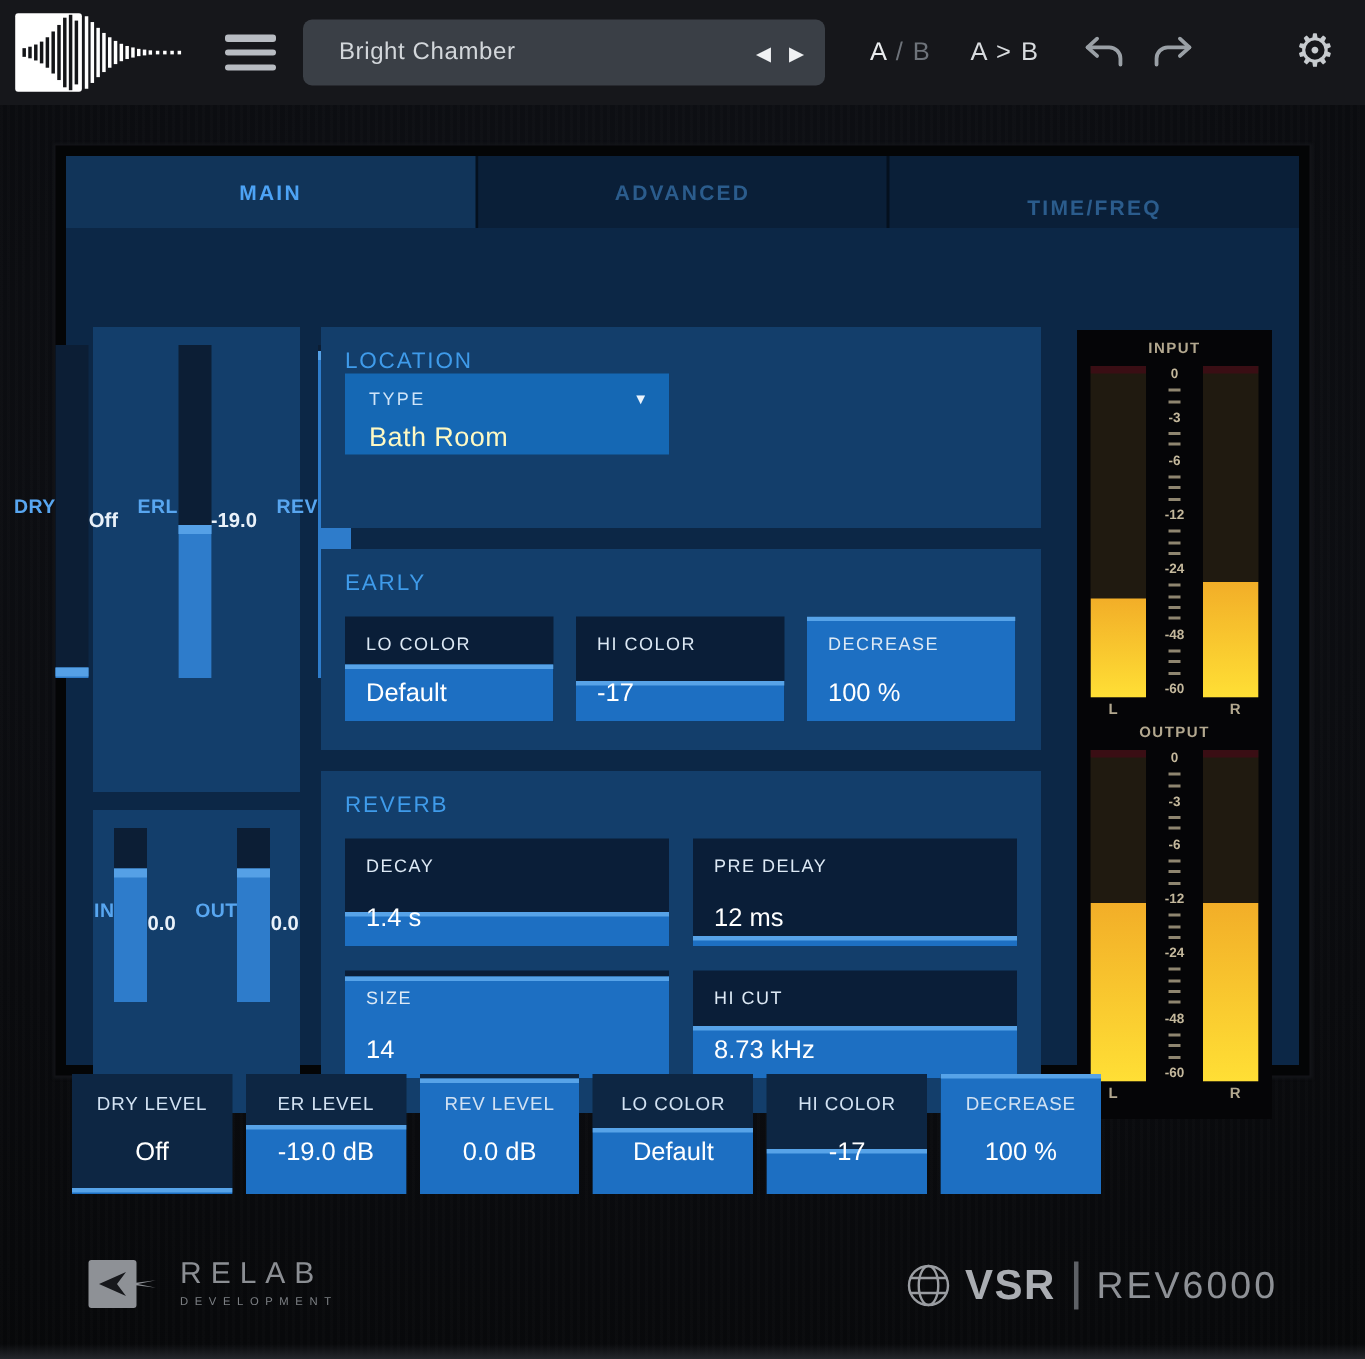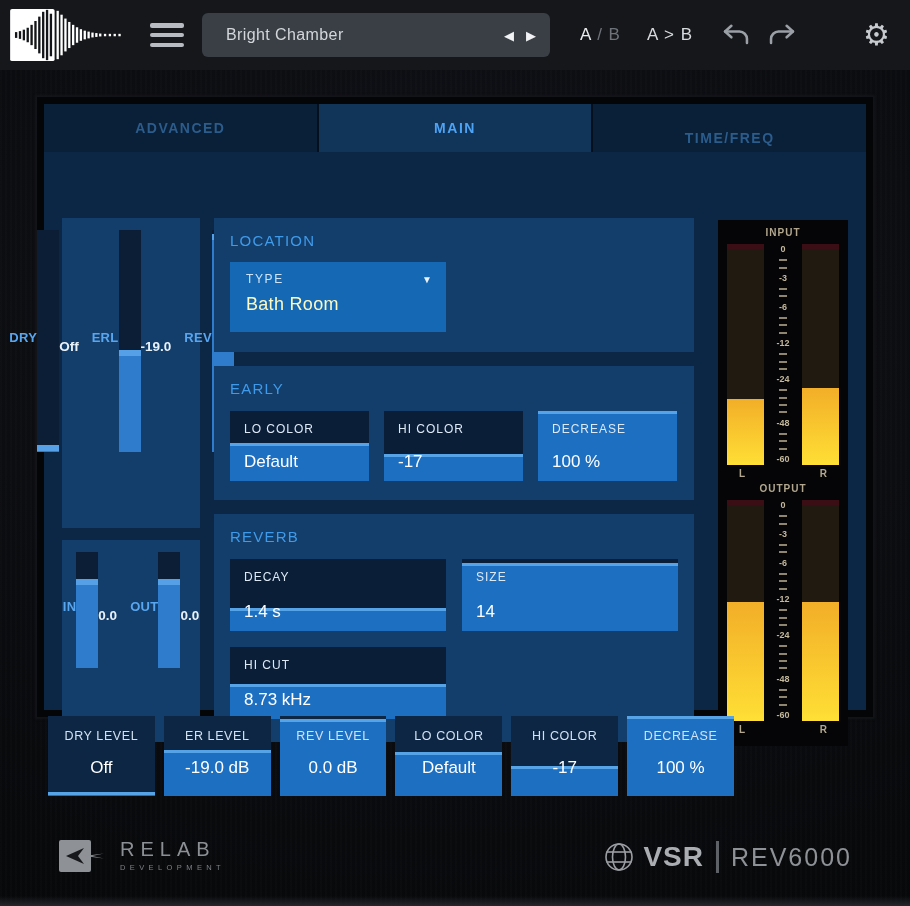--- a/index.html
+++ b/index.html
@@ -64,21 +64,21 @@
   .fader-fill::before { content:''; position:absolute; top:0; left:0; right:0;
     height:6px; background:#55a0e6; }
   .fader-value { font-size:13.5px; color:#e9f1f9; margin-top:10px; font-weight:bold; }
 
   
   .section-title { font-size:15px; font-weight:normal; letter-spacing:1.2px; color:#3f9bea; }
   .location-panel { left:170px; top:66px; width:480px; height:134px; padding:14px 16px; }
   .early-panel { left:170px; top:214px; width:480px; height:134px; padding:14px 16px; }
   .reverb-panel { left:170px; top:362px; width:480px; height:228px; padding:14px 16px; }
 
-  .dropdown { margin-top:13px; width:216px; height:70px; background:#1568b4;
+  .dropdown { width:216px; height:54px; background:#1568b4;
     padding:10px 14px 0 16px; cursor:pointer; }
   .dropdown-top { display:flex; align-items:center; }
   .dropdown-label { font-size:12px; letter-spacing:1.6px; color:#cfe4f8; flex:1; }
   .dropdown-caret { font-size:10px; color:#eaf3fc; }
   .dropdown-value { font-size:18px; color:#fef9c3; margin-top:8px; letter-spacing:.3px; }
 
   .param-row { margin-top:14px; display:flex; gap:15px; }
   .param-grid { margin-top:14px; display:grid; grid-template-columns:216px 216px;
     grid-auto-rows:72px; gap:16px 16px; }
   .param-box { position:relative; background:#0a1e38; overflow:hidden; cursor:pointer; }
@@ -200,22 +200,22 @@
     </div>
 
     <span class="gear">⚙</span>
     <div class="top-edge"></div>
   </header>
 
   <div class="chassis">
 
     <div class="screen">
       <nav class="tabs">
+        <div class="tab active">MAIN</div>
         <div class="tab">ADVANCED</div>
-        <div class="tab active">MAIN</div>
         <div class="tab">TIME/FREQ</div>
       </nav>
 
       <div class="screen-body">
 
         <div class="panel mixer-panel">
           <div class="fader-row">
             <div class="fader">
               <div class="fader-label">DRY</div>
               <div class="fader-track">
@@ -291,20 +291,25 @@
           </div>
         </div>
 
         <div class="panel reverb-panel">
           <div class="section-title">REVERB</div>
           <div class="param-grid">
             <div class="param-box">
               <div class="param-fill" style="height: 32%;"></div>
               <div class="param-label">DECAY</div>
               <div class="param-value">1.4 s</div>
+            </div>
+            <div class="param-box">
+              <div class="param-fill" style="height: 10%;"></div>
+              <div class="param-label">PRE DELAY</div>
+              <div class="param-value">12 ms</div>
             </div>
             <div class="param-box">
               <div class="param-fill" style="height: 94%;"></div>
               <div class="param-label">SIZE</div>
               <div class="param-value">14</div>
             </div>
             <div class="param-box">
               <div class="param-fill" style="height: 48%;"></div>
               <div class="param-label">HI CUT</div>
               <div class="param-value">8.73 kHz</div>

